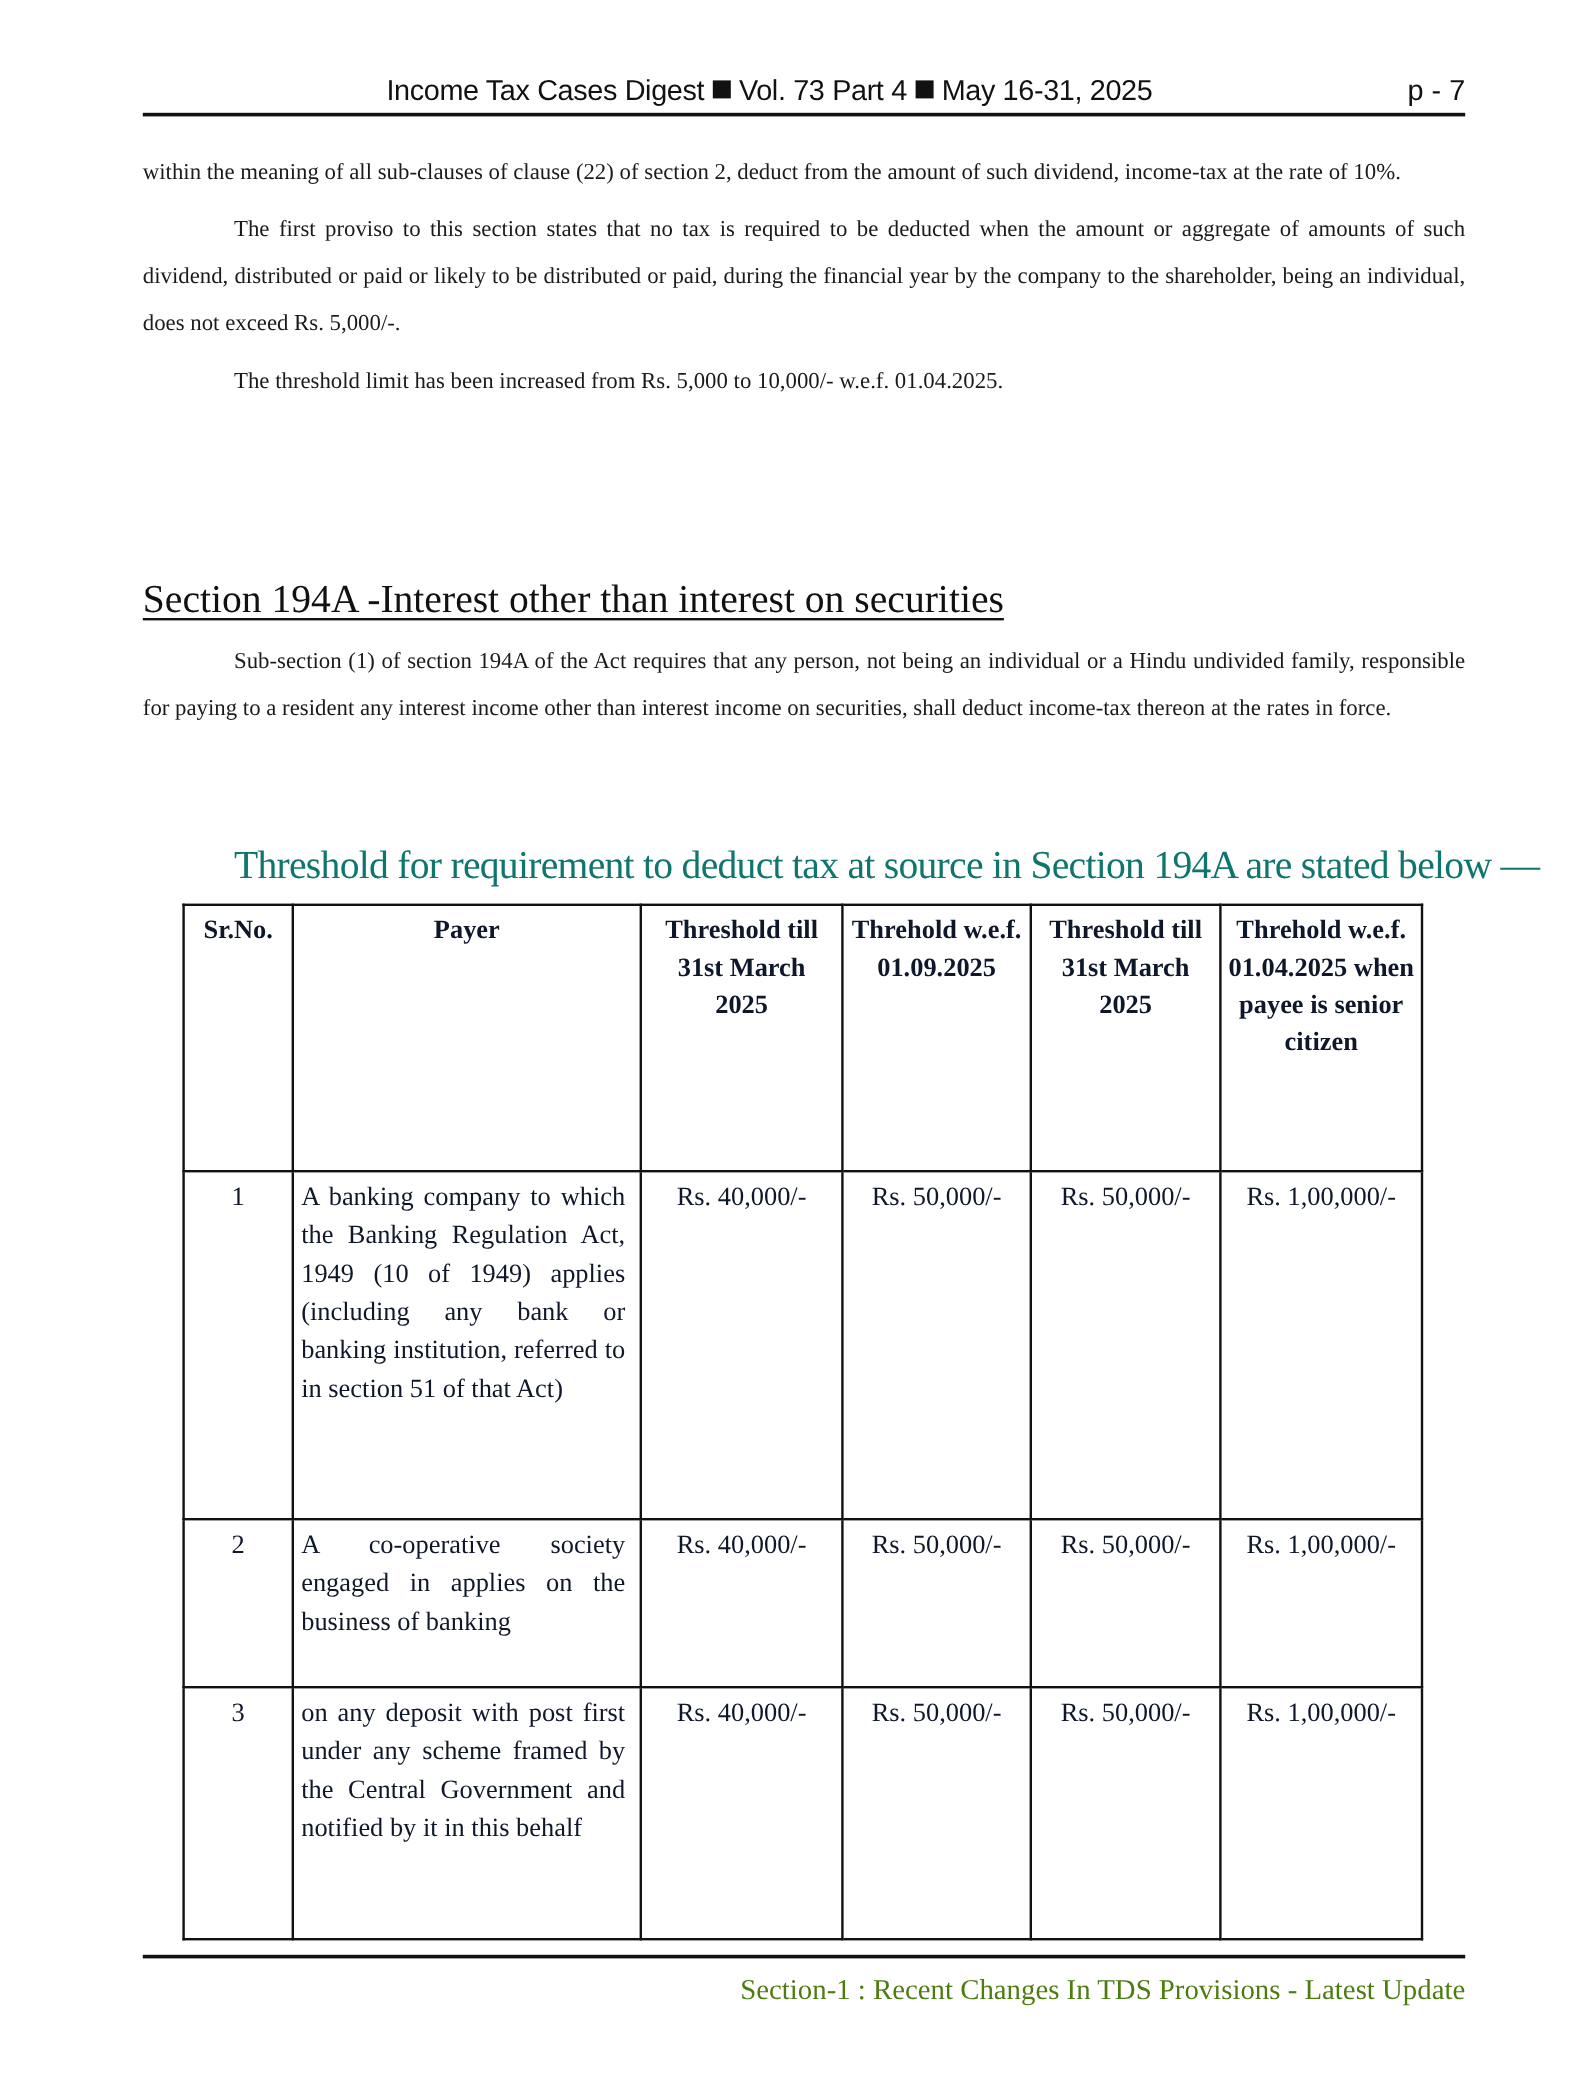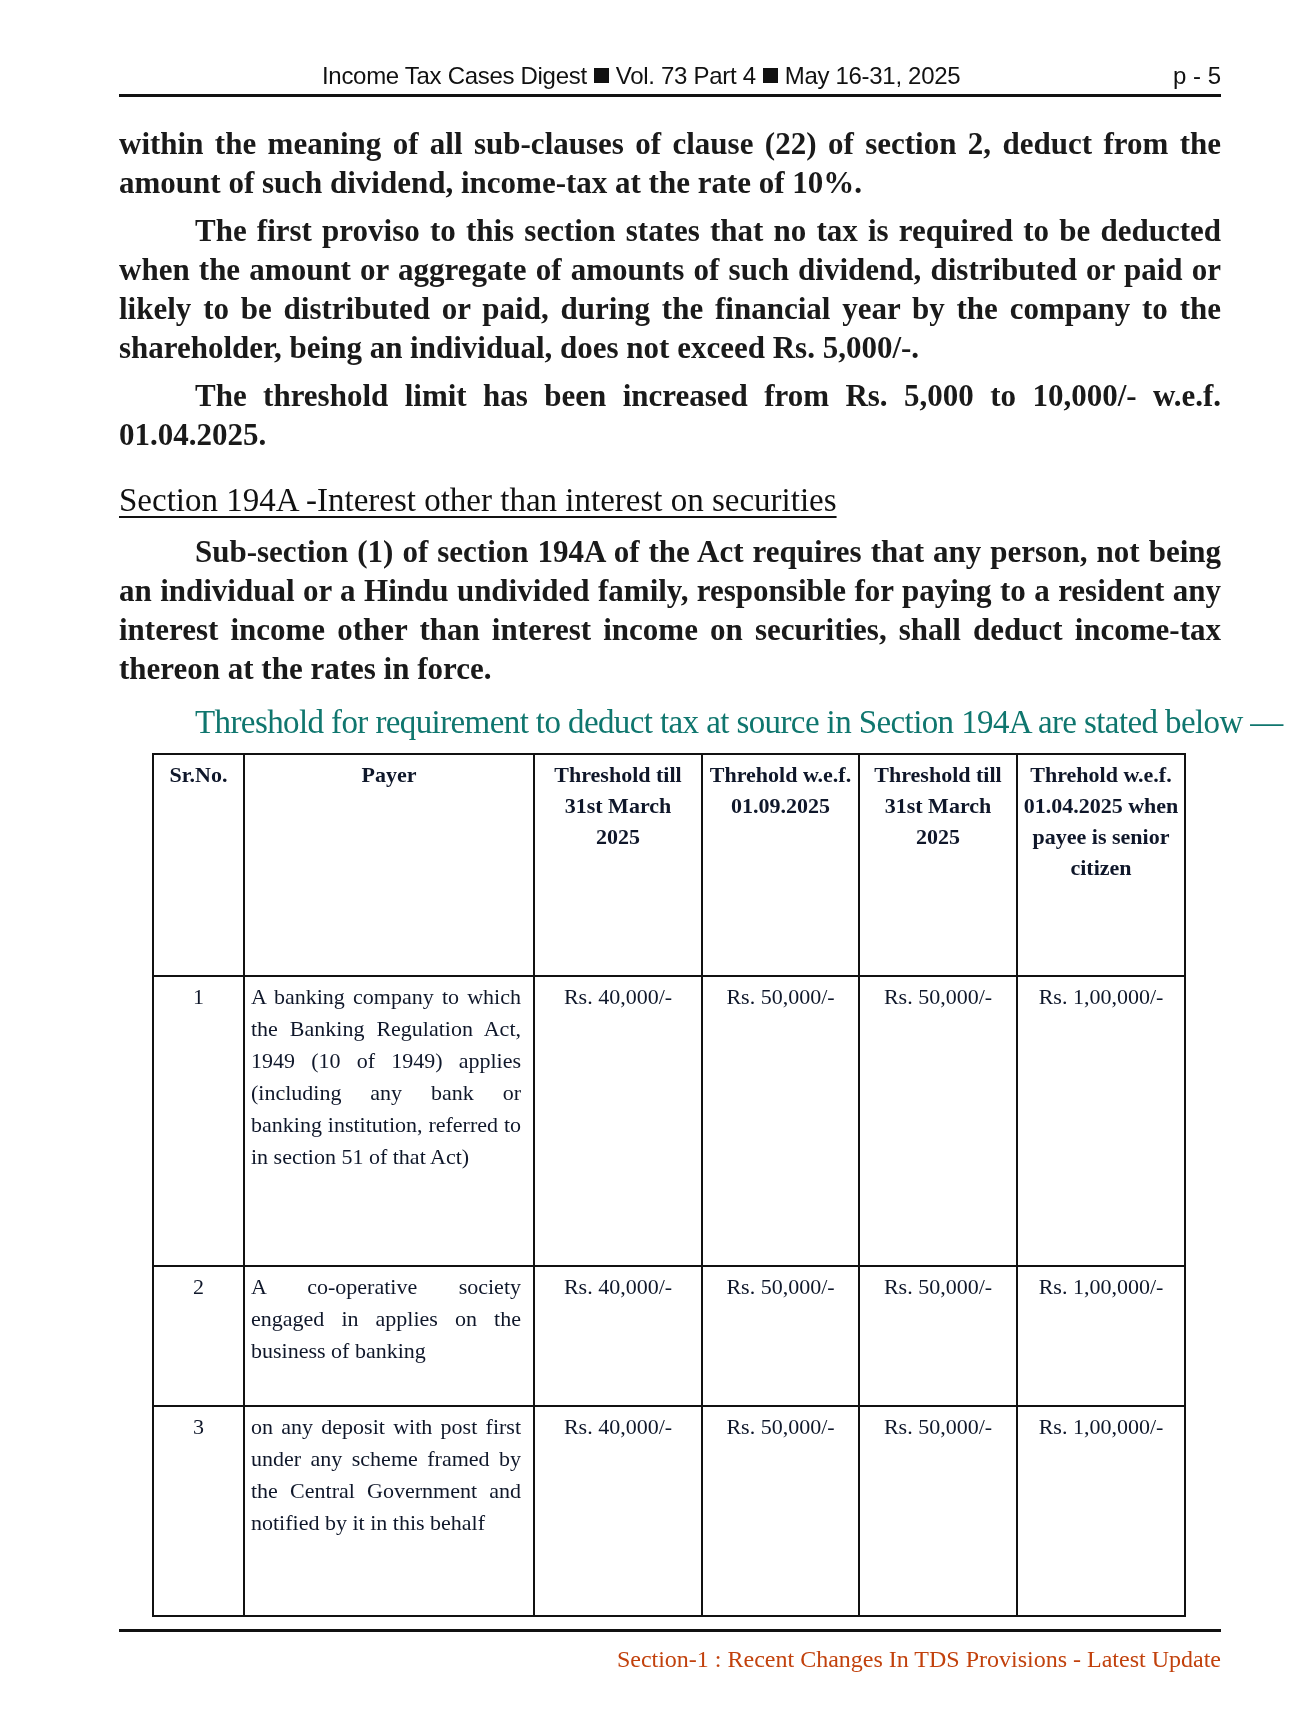--- a/index.html
+++ b/index.html
@@ -10,22 +10,22 @@
     position: absolute; left: 107px; top: 62px; width: 1102px; height: 32px;
     font-family: "Liberation Sans", sans-serif; font-size: 24px; color: #111;
     border-bottom: 3px solid #111;
   }
   .running-head .title { position: absolute; left: 203px; top: 0; letter-spacing: -0.3px; }
   .running-head .sq { display: inline-block; width: 15px; height: 15px; background: #111; margin: 0 7px; vertical-align: 1px; }
   .running-head .pageno { position: absolute; right: 0; top: 0; }
 
   .body-text {
     position: absolute; left: 107px; width: 1102px;
-    font-family: "Liberation Serif", serif; font-size: 31px; line-height: 39px;
-    text-align: justify; color: #1a1a1a; font-weight: bold;
+    font-family: "Liberation Serif", serif; font-size: 19px; line-height: 39px;
+    text-align: justify; color: #1a1a1a;
   }
   .body-text p { margin: 0; }
   .indent { text-indent: 76px; }
 
   .section-heading {
     position: absolute; left: 107px; top: 482px;
     font-family: "Liberation Serif", serif; font-weight: normal; font-size: 33px;
     text-decoration: underline; text-underline-offset: 5px; text-decoration-thickness: 2px;
     color: #111; margin: 0;
   }
@@ -47,31 +47,31 @@
   table.tds td.sr { text-align: center; }
   table.tds td.payer { text-align: justify; padding-left: 6px; padding-right: 12px; }
   table.tds td.amt { text-align: center; white-space: nowrap; }
   tr.r1 td { height: 280px; }
   tr.r2 td { height: 130px; }
   tr.r3 td { height: 200px; }
 
   .foot-rule { position: absolute; left: 107px; top: 1629px; width: 1102px; height: 0; border-top: 3px solid #111; }
   .footer-text {
     position: absolute; right: 107px; top: 1646px;
-    font-family: "Liberation Serif", serif; font-size: 24px; color: #c2410c;
+    font-family: "Liberation Serif", serif; font-size: 24px; color: #4d7c0f;
   }
 </style>
 </head>
 <body>
 
 <div class="page">
 
   <div class="running-head">
     <span class="title"><span>Income Tax Cases Digest</span><span class="sq"></span><span>Vol. 73 Part 4</span><span class="sq"></span><span>May 16-31, 2025</span></span>
-    <span class="pageno">p - 5</span>
+    <span class="pageno">p - 7</span>
   </div>
 
   <div class="body-text" style="top:124px;">
     <p>within the meaning of all sub-clauses of clause (22) of section 2, deduct from the amount of such dividend, income-tax at the rate of 10%.</p>
     <p class="indent" style="margin-top:9px;">The first proviso to this section states that no tax is required to be deducted when the amount or aggregate of amounts of such dividend, distributed or paid or likely to be distributed or paid, during the financial year by the company to the shareholder, being an individual, does not exceed Rs. 5,000/-.</p>
     <p class="indent" style="margin-top:9px;">The threshold limit has been increased from Rs. 5,000 to 10,000/- w.e.f. 01.04.2025.</p>
   </div>
 
   <h2 class="section-heading">Section 194A -Interest other than interest on securities</h2>
 

